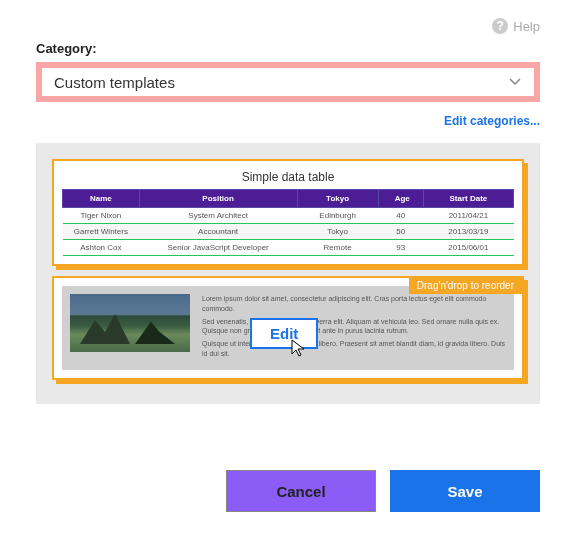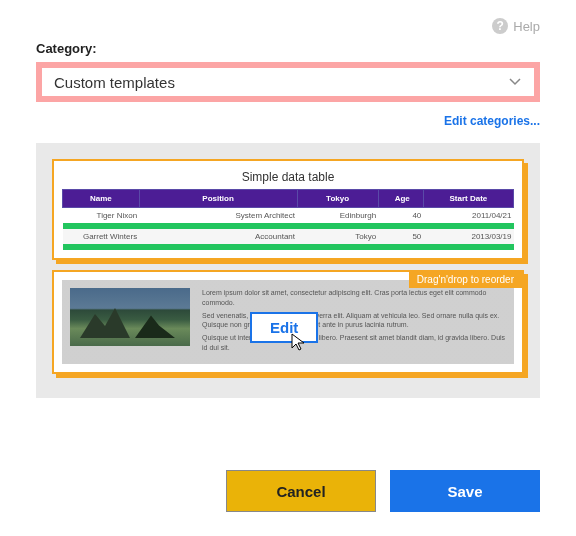--- a/index.html
+++ b/index.html
@@ -108,24 +108,24 @@
   table-layout: fixed;
 }
 .data-table th {
   background: #4c1d95;
   color: #fff;
   font-weight: bold;
   padding: 4px 16px;
   border: 1px solid #5a4aa8;
 }
 .data-table td {
-  text-align: right;
+  text-align: center;
   padding: 3px 2px;
   color: #555;
-  border-bottom: 6px solid #22c55e;
+  border-bottom: 1px solid #22c55e;
 }
 .data-table tr:nth-child(even) td { background: #f6f6f6; }
 .col-name { width: 17%; }
 .col-pos { width: 35%; margin-left: 45px; }
 .col-off { width: 18%; }
 .col-age { width: 10%; }
 .col-date { width: 20%; }
 
 .card2 .template-inner {
   padding: 8px;
@@ -204,21 +204,21 @@
 }
 .btn {
   width: 150px;
   height: 42px;
   font-size: 15px;
   font-weight: bold;
   border: none;
   cursor: pointer;
 }
 .btn-cancel {
-  background: #eab308;
+  background: #8b5cf6;
   color: #222;
   border: 1px solid #888;
 }
 .btn-save {
   background: #1a73e8;
   color: #fff;
 }
 </style>
 </head>
 <body>
@@ -268,20 +268,27 @@
                 <td>40</td>
                 <td>2011/04/21</td>
               </tr>
               <tr>
                 <td>Garrett Winters</td>
                 <td>Accountant</td>
                 <td>Tokyo</td>
                 <td>50</td>
                 <td>2013/03/19</td>
               </tr>
+              <tr>
+                <td>Ashton Cox</td>
+                <td>Senior JavaScript Developer</td>
+                <td>Remote</td>
+                <td>93</td>
+                <td>2015/06/01</td>
+              </tr>
             </tbody>
         </table>
       </div>
     </div>
 
     <div class="template-card card2">
       <div class="template-inner">
         <div class="reorder-tag">Drag'n'drop to reorder</div>
         <div class="card2-content">
           <div class="thumb"></div>

